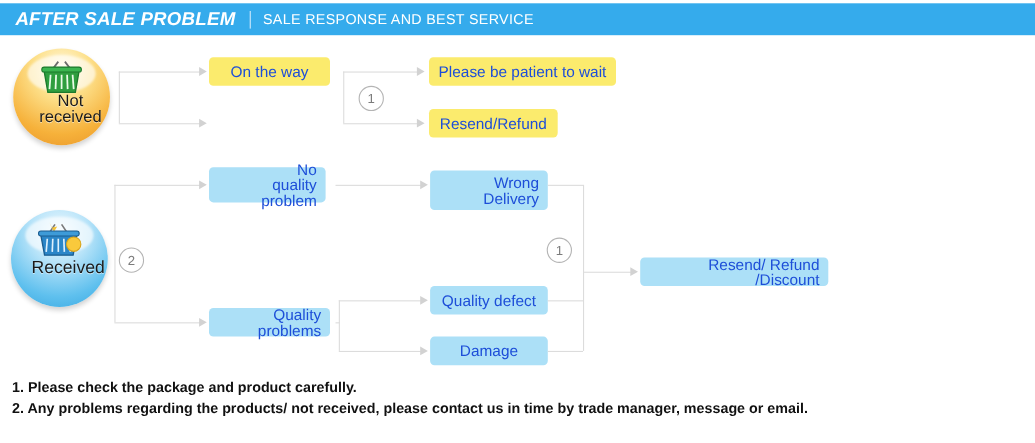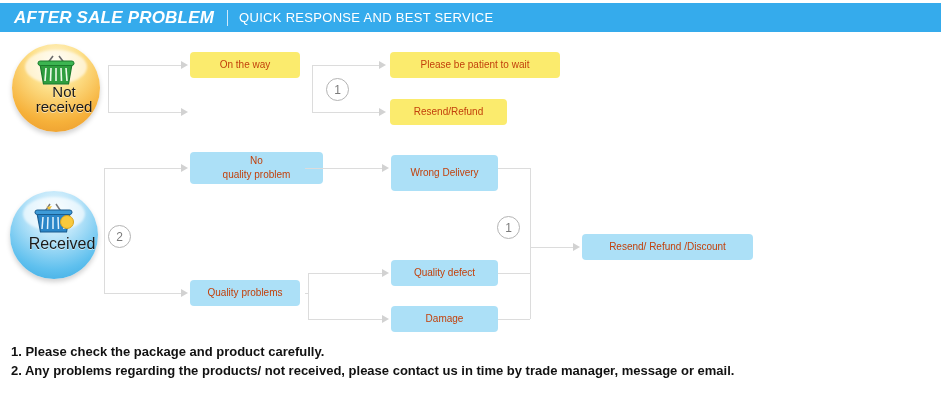--- a/index.html
+++ b/index.html
@@ -106,24 +106,24 @@
     padding-bottom: 28px;
   }
 
   
   .box {
     position: absolute;
     border-radius: 4px;
     display: flex;
     align-items: center;
     justify-content: center;
-    text-align: center;
-    font-size: 10px;
+    text-align: right;
+    font-size: 14px;
     line-height: 14px;
-    color: #c2410c;
+    color: #1d4ed8;
     white-space: pre-line;
     box-sizing: border-box;
     padding: 0 8px;
   }
   .box-yellow { background: #fbeb6d; }
   .box-blue   { background: #ace0f7; }
 
   
   .ln {
     position: absolute;
@@ -168,21 +168,21 @@
   }
 </style>
 </head>
 <body>
 
 <div id="page">
 
   <div id="header-bar">
     <span id="header-title">AFTER SALE PROBLEM</span>
     <span id="header-divider"></span>
-    <span id="header-subtitle">QUICK RESPONSE AND BEST SERVICE</span>
+    <span id="header-subtitle">SALE RESPONSE AND BEST SERVICE</span>
   </div>
 
   <div class="badge" id="badge-not-received">
     <div class="badge-gloss"></div>
     <div class="badge-icon">
       <svg width="46" height="36" viewBox="0 0 46 36">
         <path d="M14 11 L20 3 M32 11 L26 3" stroke="#6b6b6b" stroke-width="1.6" fill="none"></path>
         <path d="M7 11 h32 l-3.5 20 h-25 z" fill="#2f9e3f" stroke="#1c7a2c" stroke-width="1.2"></path>
         <rect x="5" y="8" width="36" height="4.5" rx="2.2" fill="#3cb551" stroke="#1c7a2c" stroke-width="1"></rect>
         <g stroke="#eafbe8" stroke-width="1.6">
@@ -237,21 +237,21 @@
   <div class="box box-yellow" style="left:390px; top:99px; width:117px; height:26px;">Resend/Refund</div>
   <div class="box box-yellow" style="left:390px; top:52px; width:170px; height:26px;">Please be patient to wait</div>
 
   <div class="ln ln-v" style="left:104px; top:168px; height:125px;"></div>
   <div class="ln ln-h" style="left:104px; top:168px; width:78px;"></div>
   <div class="arrow" style="left:181px; top:164px;"></div>
   <div class="ln ln-h" style="left:104px; top:293px; width:78px;"></div>
   <div class="arrow" style="left:181px; top:289px;"></div>
   <div class="marker" style="left:108px; top:225px;">2</div>
 
-  <div class="box box-blue" style="left:190px; top:152px; width:133px; height:32px;">No
+  <div class="box box-blue" style="left:190px; top:152px; width:106px; height:32px;">No
 quality problem</div>
   <div class="box box-blue" style="left:190px; top:280px; width:110px; height:26px;">Quality problems</div>
 
   <div class="ln ln-h" style="left:305px; top:168px; width:78px;"></div>
   <div class="arrow" style="left:382px; top:164px;"></div>
 
   <div class="ln ln-v" style="left:308px; top:273px; height:46px;"></div>
   <div class="ln ln-h" style="left:305px; top:293px; width:4px;"></div>
   <div class="ln ln-h" style="left:308px; top:273px; width:75px;"></div>
   <div class="arrow" style="left:382px; top:269px;"></div>

